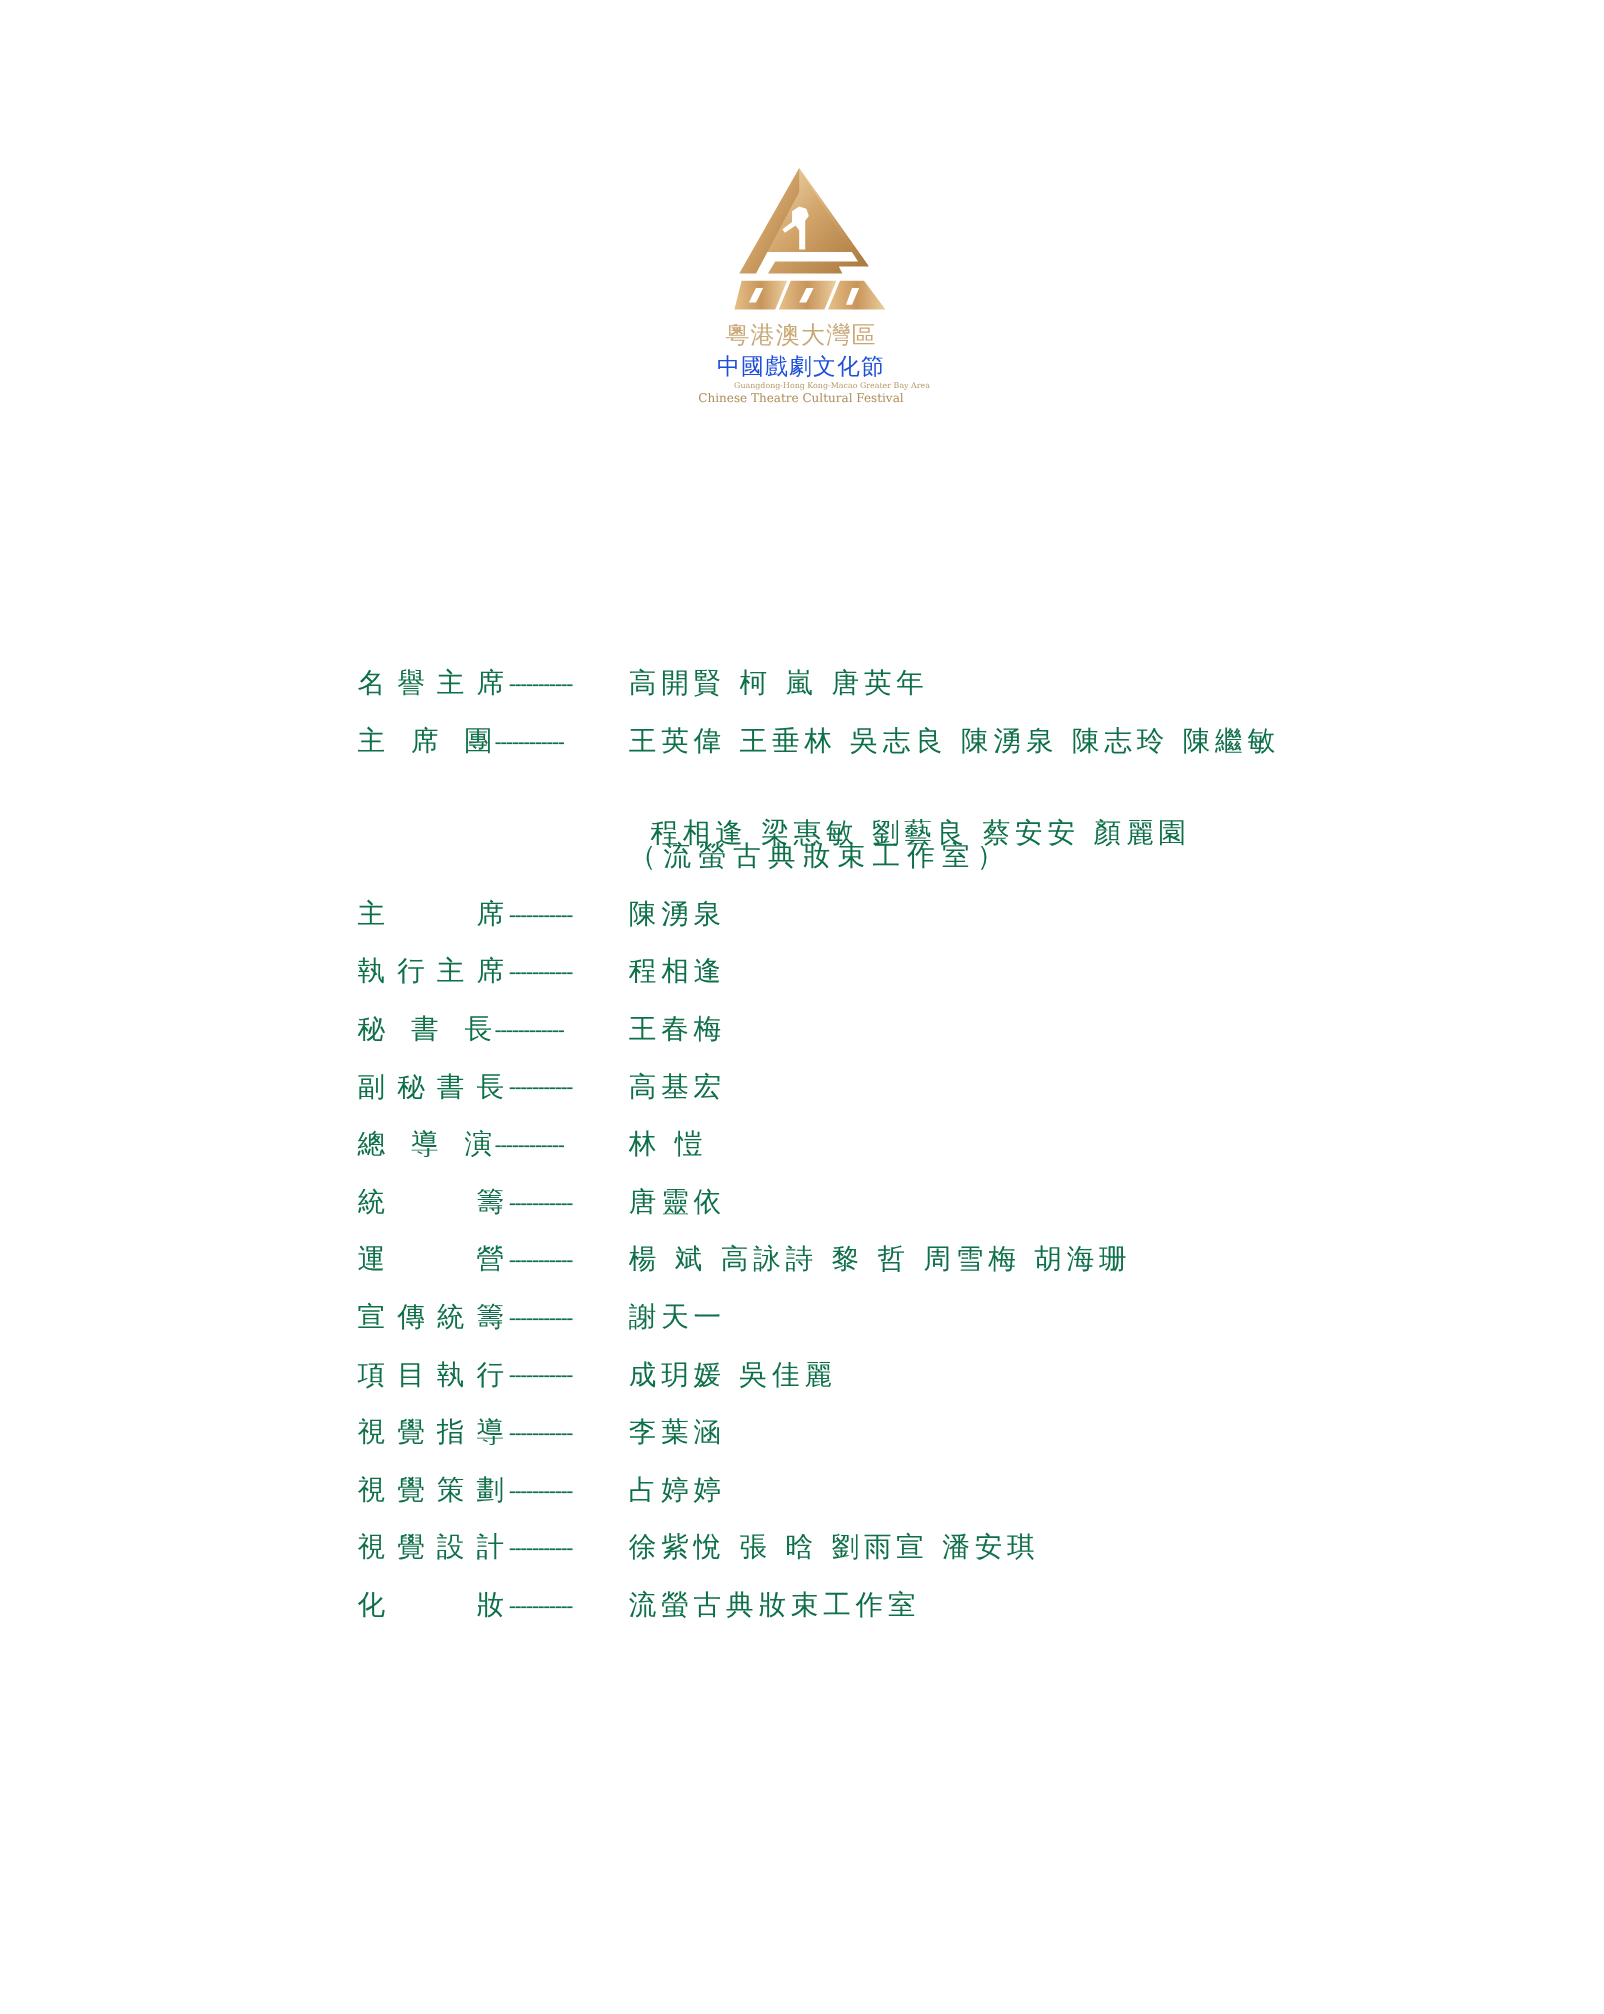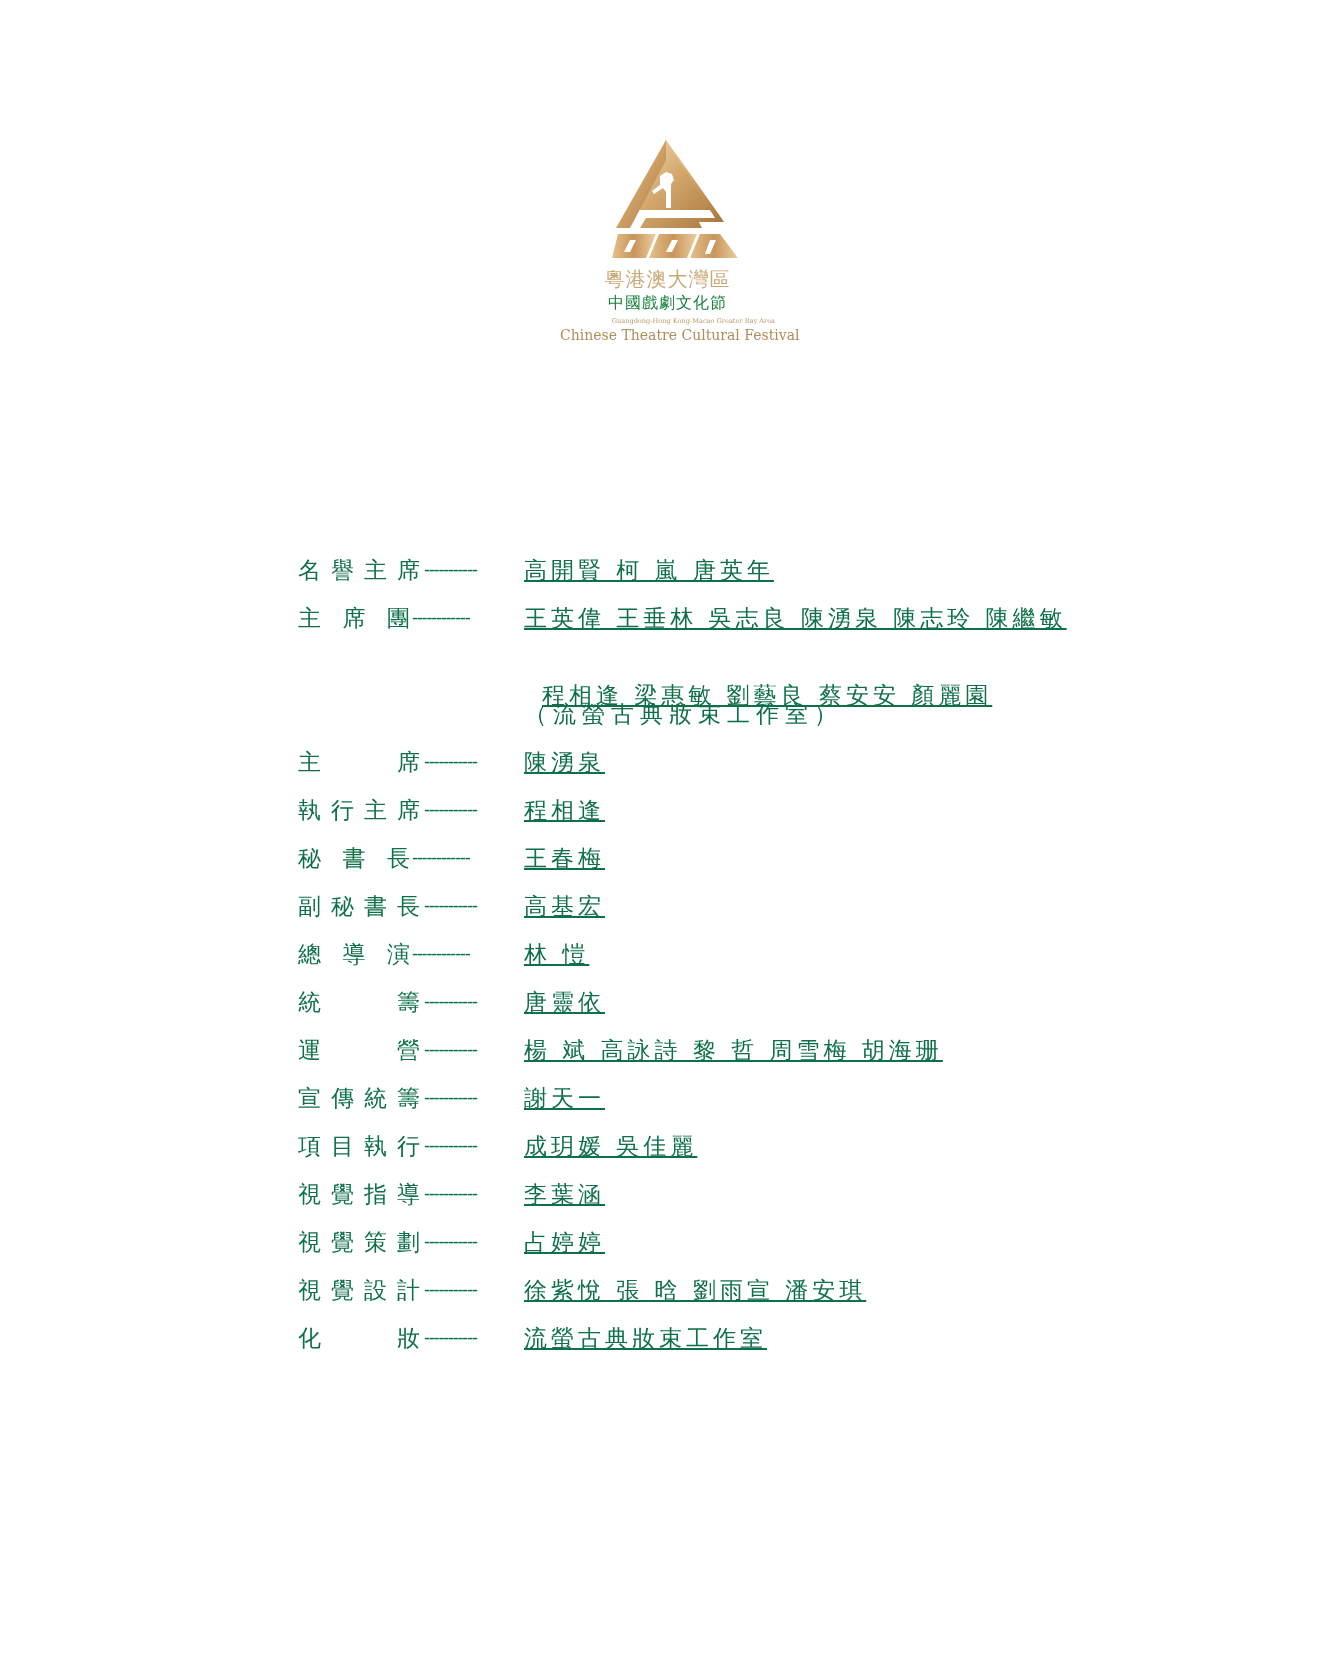--- a/index.html
+++ b/index.html
@@ -7,43 +7,43 @@
   .page { position: absolute; left: 0; top: 0; width: 1337px; height: 1678px; background: #ffffff; }
 
   
   .logo { position: absolute; left: 560px; top: 130px; width: 215px; height: 215px; }
   .logo svg { position: absolute; left: 0; top: 0; }
   .logo-cn1, .logo-cn2, .logo-en1, .logo-en2 {
     position: absolute; left: 0; width: 215px; text-align: center;
     font-family: "DejaVu Serif", "Liberation Serif", serif; white-space: nowrap;
   }
   .logo-cn1 { top: 136px; font-size: 20px; letter-spacing: 1px; color: #c9a878; }
-  .logo-cn2 { top: 163px; font-size: 16px; letter-spacing: 1px; color: #15803d; }
+  .logo-cn2 { top: 163px; font-size: 19px; letter-spacing: 1px; color: #1d4ed8; }
   .logo-en1 { top: 187px; font-size: 6.6px; color: #b79a6c; text-align: right; }
-  .logo-en2 { top: 197px; font-size: 14px; color: #b08d5a; }
+  .logo-en2 { top: 197px; font-size: 10px; color: #b08d5a; }
 
   
   .title {
     position: absolute; left: 0; width: 1337px; top: 396px; text-align: center;
     font-family: "DejaVu Serif", "Liberation Serif", serif; font-weight: bold;
     font-size: 31px; letter-spacing: 2px; color: #111111; padding-left: 0;
   }
   .title span { display: inline-block; margin-left: 8px; }
 
   
   .roster {
     position: absolute; left: 298px; top: 552px;
     font-family: "DejaVu Serif", "Liberation Serif", serif;
     color: #0e7048; font-size: 23px;
   }
   .row { position: relative; height: 48px; line-height: 36px; white-space: nowrap; }
   .role { position: absolute; left: 0; top: 0; width: 122px; display: flex; justify-content: space-between; }
   .role.tight { width: 112px; }
   .dashes { position: absolute; top: 0; left: 126px; letter-spacing: -1.2px; font-family: "Liberation Sans", sans-serif; font-size: 18px; }
-  .names { position: absolute; left: 226px; top: 0; letter-spacing: 4px; text-decoration: underline; }
+  .names { position: absolute; left: 226px; top: 0; letter-spacing: 4px; }
   .names.cont { left: 244px; margin-top: 29px; }
   .note { position: absolute; left: 226px; top: 0; letter-spacing: 6px; }
 </style>
 </head>
 <body>
 
 <div class="page">
 
   <div class="logo">
     <svg width="215" height="135" viewBox="0 0 215 135">

